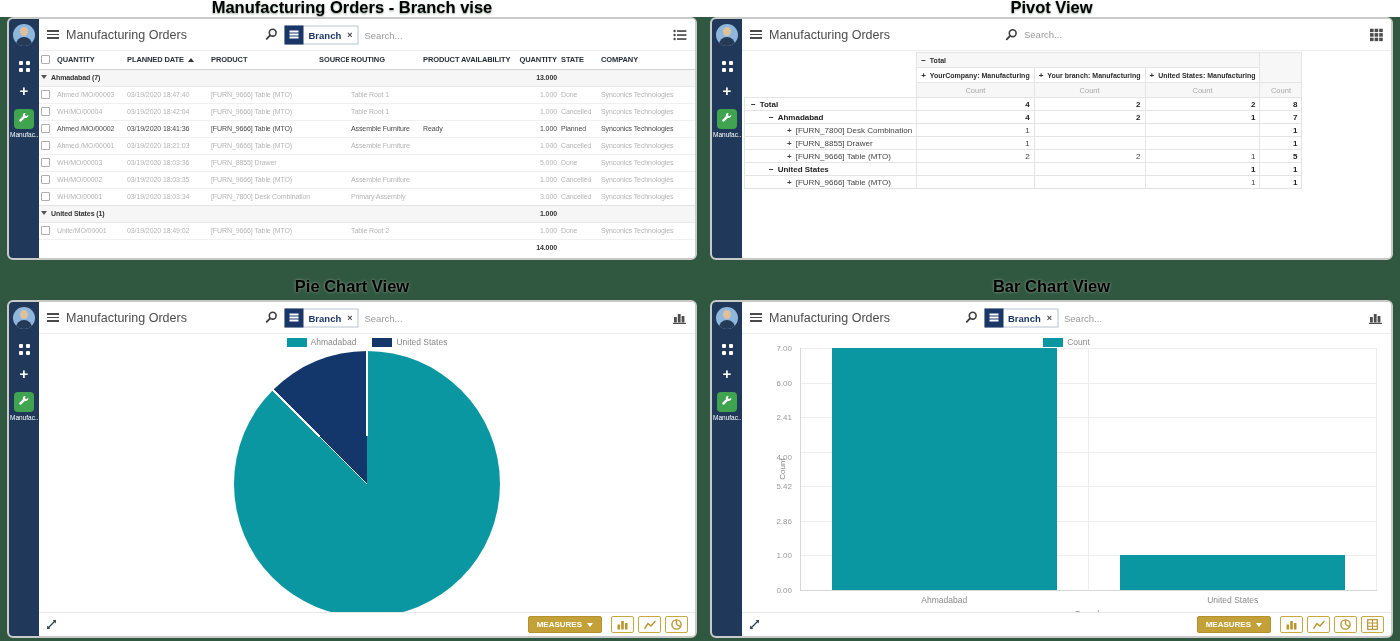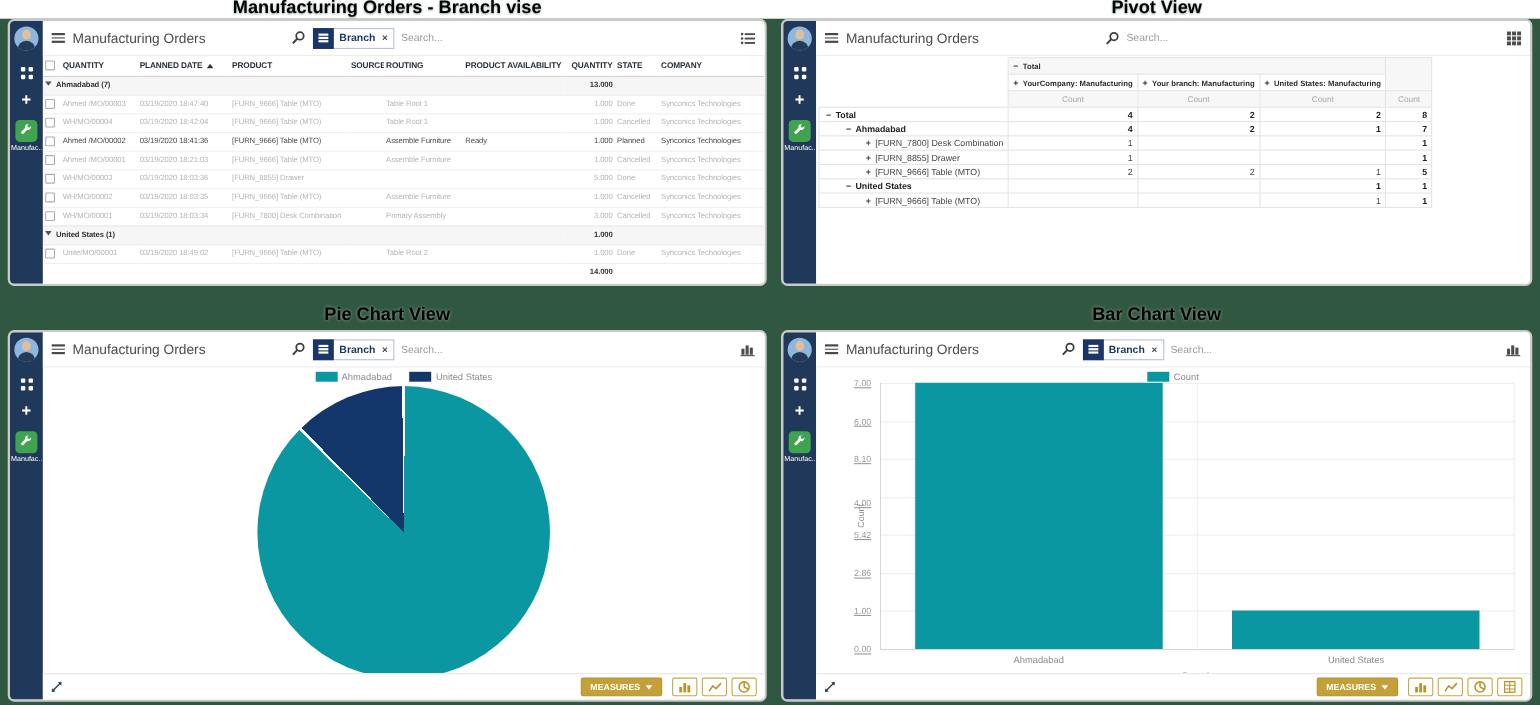--- a/index.html
+++ b/index.html
@@ -102,21 +102,21 @@
   .legend-item .sw { width:20px; height:9px; margin-right:4px; display:inline-block; }
 
   .pie-circle { position:absolute; top:17px; left:50%; transform:translateX(-50%);
                 width:266px; height:266px; border-radius:50%; }
 
   .bar-plot { position:absolute; left:58px; right:14px; top:14px; height:242px; }
   .gridline { position:absolute; left:0; right:0; height:1px; background:#eeeeee; }
   .gridline.zero { background:#d7d7d7; }
   .axisline { position:absolute; left:0; top:0; bottom:0; width:1px; background:#d7d7d7; }
   .vline { position:absolute; top:0; bottom:0; width:1px; background:#eeeeee; }
-  .ytick { position:absolute; left:-52px; width:44px; text-align:right; font-size:8px; color:#9a9a9a;text-decoration:underline; }
+  .ytick { position:absolute; left:-52px; width:44px; text-align:right; font-size:8px; color:#9a9a9a; }
   .bar { position:absolute; bottom:0; }
   .xcat { position:absolute; width:160px; transform:translateX(-50%); text-align:center;
           font-size:8.5px; color:#8a8a8a; }
   .bar-xlabel { position:absolute; left:0; right:0; top:calc(100% + 19px); text-align:center;
                 font-size:8.5px; color:#8a8a8a; }
   .bar-ylabel { position:absolute; left:-46px; top:50%; transform:translate(18px,-50%) rotate(-90deg);
                 font-size:8px; color:#8a8a8a; }
 
   
   .panel-footer { position:absolute; left:0; right:0; bottom:0; height:24px; background:#fff;
@@ -658,21 +658,21 @@
             <span class="ytick" style="top: 238px;">0.00</span>
             <div class="gridline" style="top: 207.429px;"></div>
             <span class="ytick" style="top: 203.429px;">1.00</span>
             <div class="gridline" style="top: 172.857px;"></div>
             <span class="ytick" style="top: 168.857px;">2.86</span>
             <div class="gridline" style="top: 138.286px;"></div>
             <span class="ytick" style="top: 134.286px;">5.42</span>
             <div class="gridline" style="top: 103.714px;"></div>
             <span class="ytick" style="top: 105px; text-align: right;">4.00</span>
             <div class="gridline" style="top: 69.1429px;"></div>
-            <span class="ytick" style="top: 65.1429px;">8.10</span>
+            <span class="ytick" style="top: 65.1429px;">2.41</span>
             <div class="gridline" style="top: 34.5714px;"></div>
             <span class="ytick" style="top: 30.5714px;">6.00</span>
             <div class="gridline" style="top: 0px;"></div>
             <span class="ytick" style="top: -4px;">7.00</span>
             <div class="axisline"></div>
             <div class="vline" style="left: 287.5px;"></div>
             <div class="vline" style="left: 576px;"></div>
             <div class="bar" style="left: 31.735px; width: 225.03px; height: 242px; background: rgb(11, 151, 161);"></div>
             <span class="xcat" style="left: 144.25px; top: 247px;">Ahmadabad</span>
             <div class="bar" style="left: 320.235px; width: 225.03px; height: 34.5714px; background: rgb(11, 151, 161);"></div>

